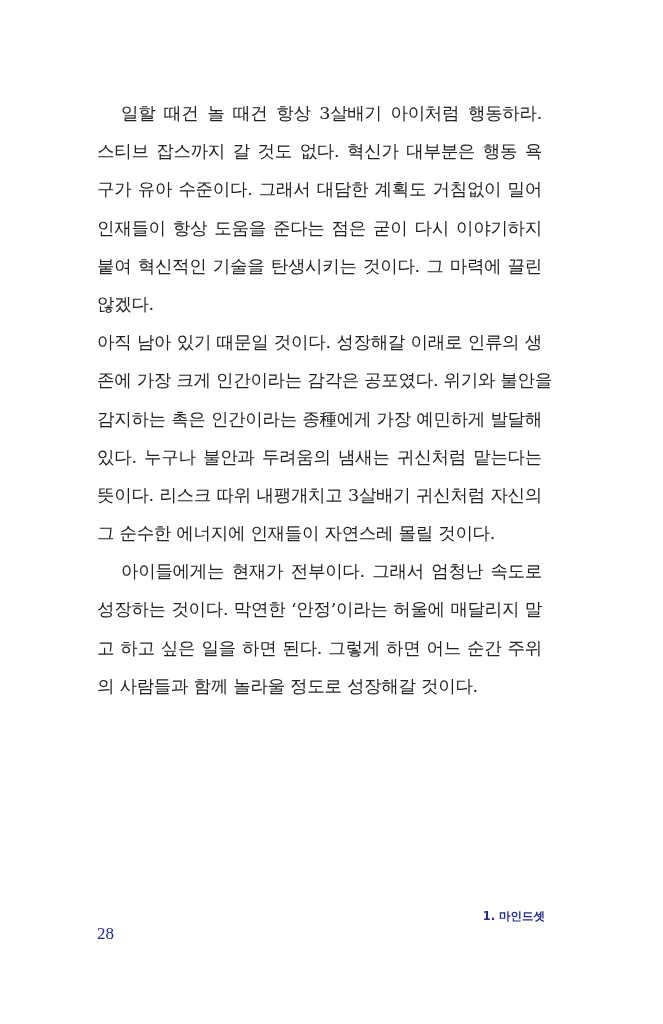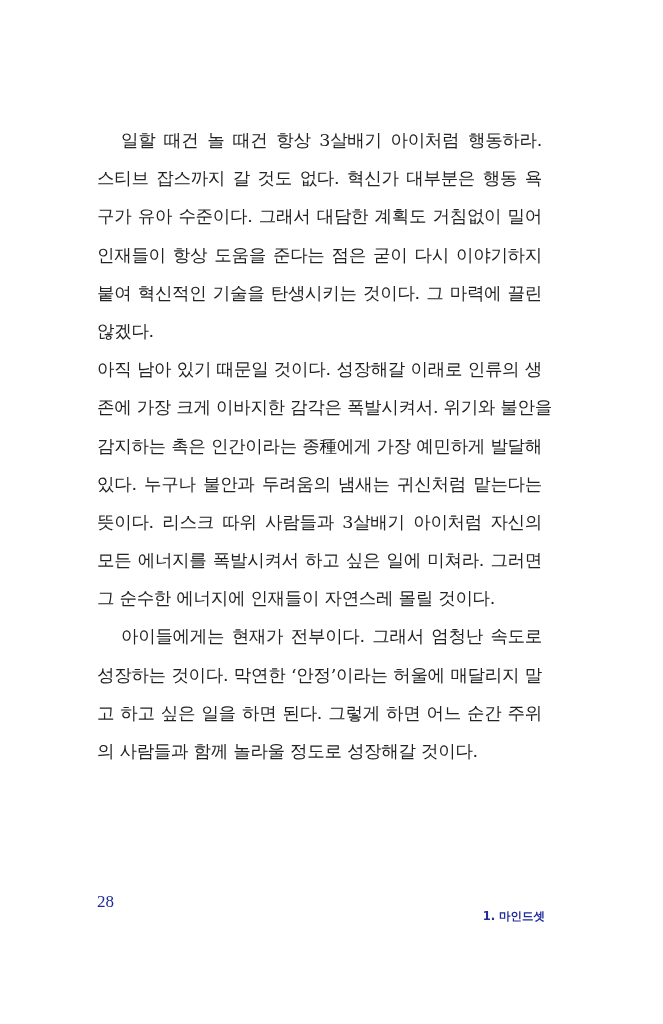--- a/index.html
+++ b/index.html
@@ -1,27 +1,27 @@
 <!DOCTYPE html>
 <html><head>
 <meta charset="utf-8">
 <style>
   html, body { margin: 0; padding: 0; background: #ffffff; }
   body { width: 663px; height: 1024px; position: relative; overflow: hidden; }
   .page { position: absolute; left: 0; top: 0; width: 663px; height: 1024px; background: #fff; }
   .body-text {
-    position: absolute; left: 97px; top: 121px; width: 445px;
+    position: absolute; left: 97px; top: 94px; width: 445px;
     font-family: "DejaVu Serif", "Liberation Serif", serif;
     font-size: 17.5px; color: #222; letter-spacing: -0.3px;
   }
   .line { height: 38.2px; line-height: 38.2px; white-space: nowrap; text-align: justify; text-align-last: justify; }
   .line.last { text-align-last: left; }
   .line.indent { padding-left: 24px; }
   .footer-num {
-    position: absolute; left: 97px; top: 892px;
+    position: absolute; left: 97px; top: 924px;
     font-family: "Liberation Serif", serif; font-size: 17px; color: #1f2a9c;
   }
   .footer-chapter {
     position: absolute; right: 118px; top: 909px;
     font-family: "DejaVu Sans", sans-serif; font-size: 11.5px; font-weight: bold; color: #1f2a9c; text-align: center;
   }
 </style>
 </head>
 <body>
 
@@ -29,25 +29,24 @@
   <div class="body-text">
 
     <div class="line indent">일할 때건 놀 때건 항상 3살배기 아이처럼 행동하라.</div>
     <div class="line">스티브 잡스까지 갈 것도 없다. 혁신가 대부분은 행동 욕</div>
     <div class="line">구가 유아 수준이다. 그래서 대담한 계획도 거침없이 밀어</div>
     <div class="line">인재들이 항상 도움을 준다는 점은 굳이 다시 이야기하지</div>
     <div class="line">붙여 혁신적인 기술을 탄생시키는 것이다. 그 마력에 끌린</div>
     <div class="line last">않겠다.</div>
 
     <div class="line">아직 남아 있기 때문일 것이다. 성장해갈 이래로 인류의 생</div>
-    <div class="line">존에 가장 크게 이바지한 감각은 폭발시켜서. 위기와 불안을</div>
+    <div class="line">존에 가장 크게 인간이라는 감각은 공포였다. 위기와 불안을</div>
     <div class="line">감지하는 촉은 인간이라는 종種에게 가장 예민하게 발달해</div>
     <div class="line">있다. 누구나 불안과 두려움의 냄새는 귀신처럼 맡는다는</div>
-    <div class="line">뜻이다. 리스크 따위 사람들과 3살배기 아이처럼 자신의</div>
-    <div class="line">모든 에너지를 폭발시켜서 하고 싶은 일에 미쳐라. 그러면</div>
+    <div class="line">뜻이다. 리스크 따위 내팽개치고 3살배기 귀신처럼 자신의</div>
     <div class="line last">그 순수한 에너지에 인재들이 자연스레 몰릴 것이다.</div>
 
     <div class="line indent">아이들에게는 현재가 전부이다. 그래서 엄청난 속도로</div>
     <div class="line">성장하는 것이다. 막연한 ‘안정’이라는 허울에 매달리지 말</div>
     <div class="line">고 하고 싶은 일을 하면 된다. 그렇게 하면 어느 순간 주위</div>
     <div class="line last">의 사람들과 함께 놀라울 정도로 성장해갈 것이다.</div>
   </div>
 
   <div class="footer-num">28</div>
   <div class="footer-chapter">1. 마인드셋</div>

